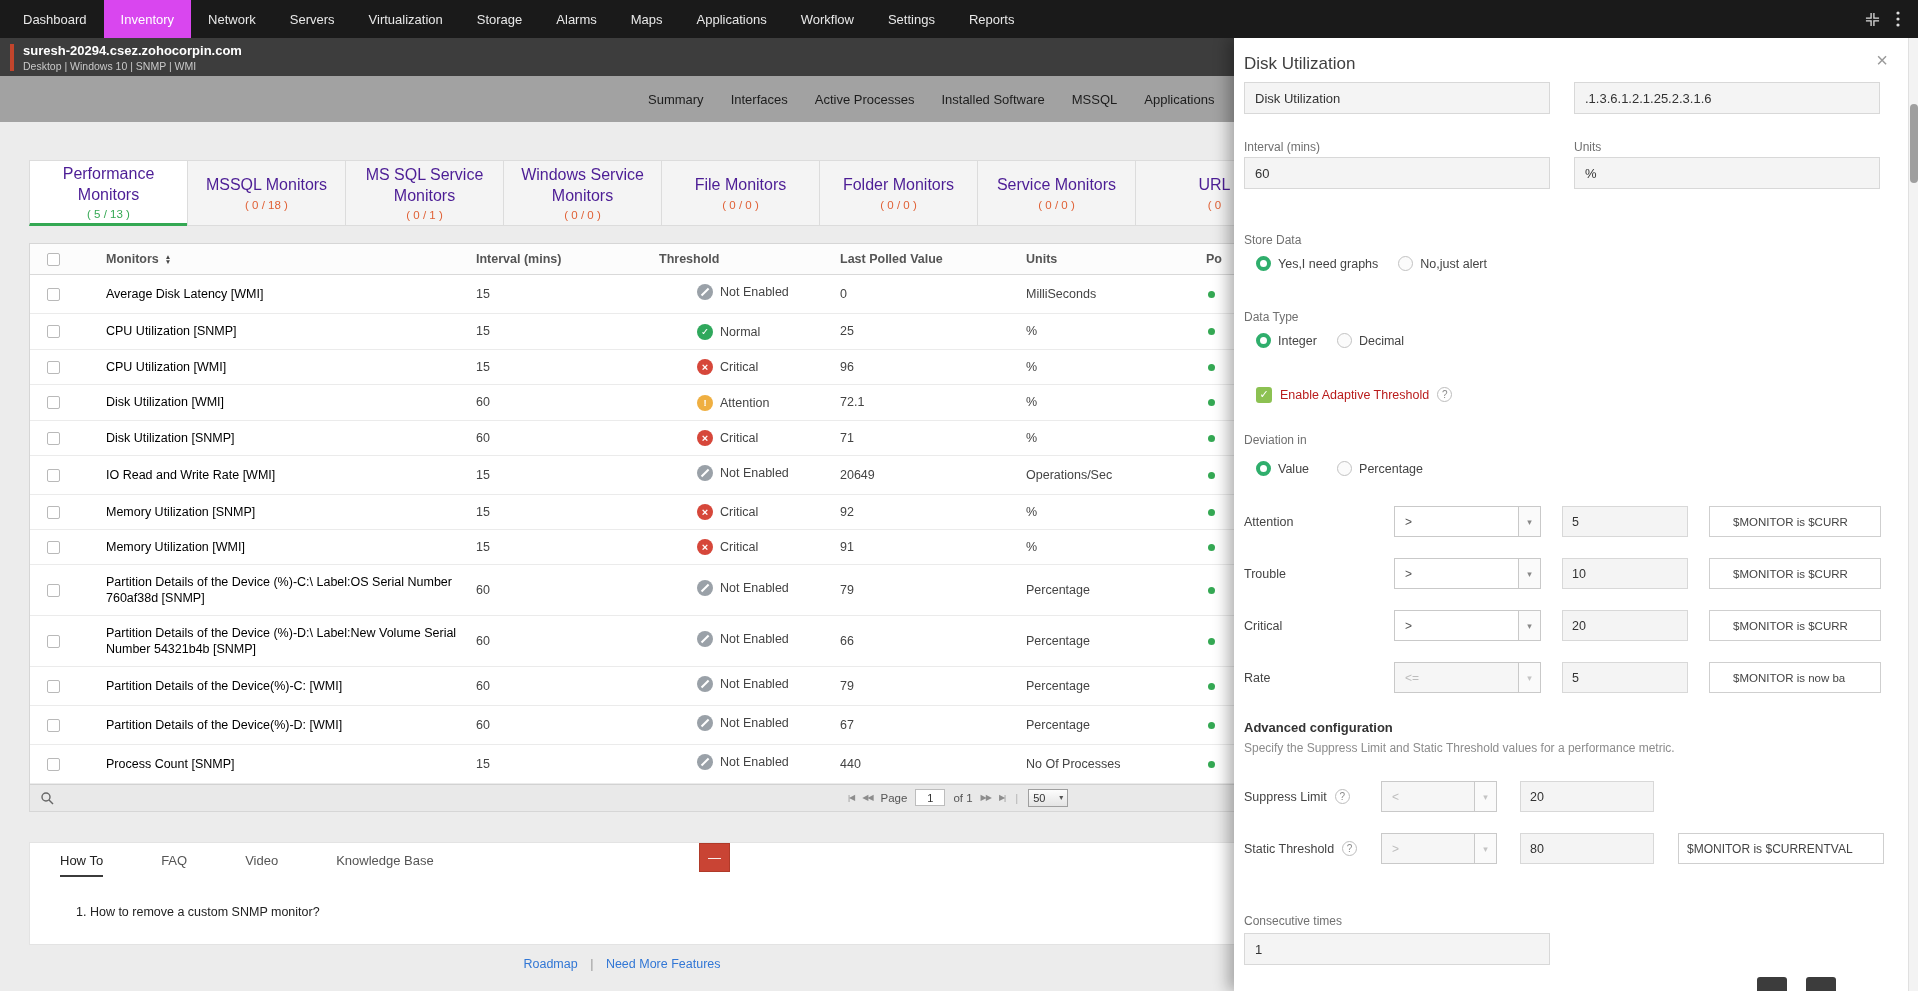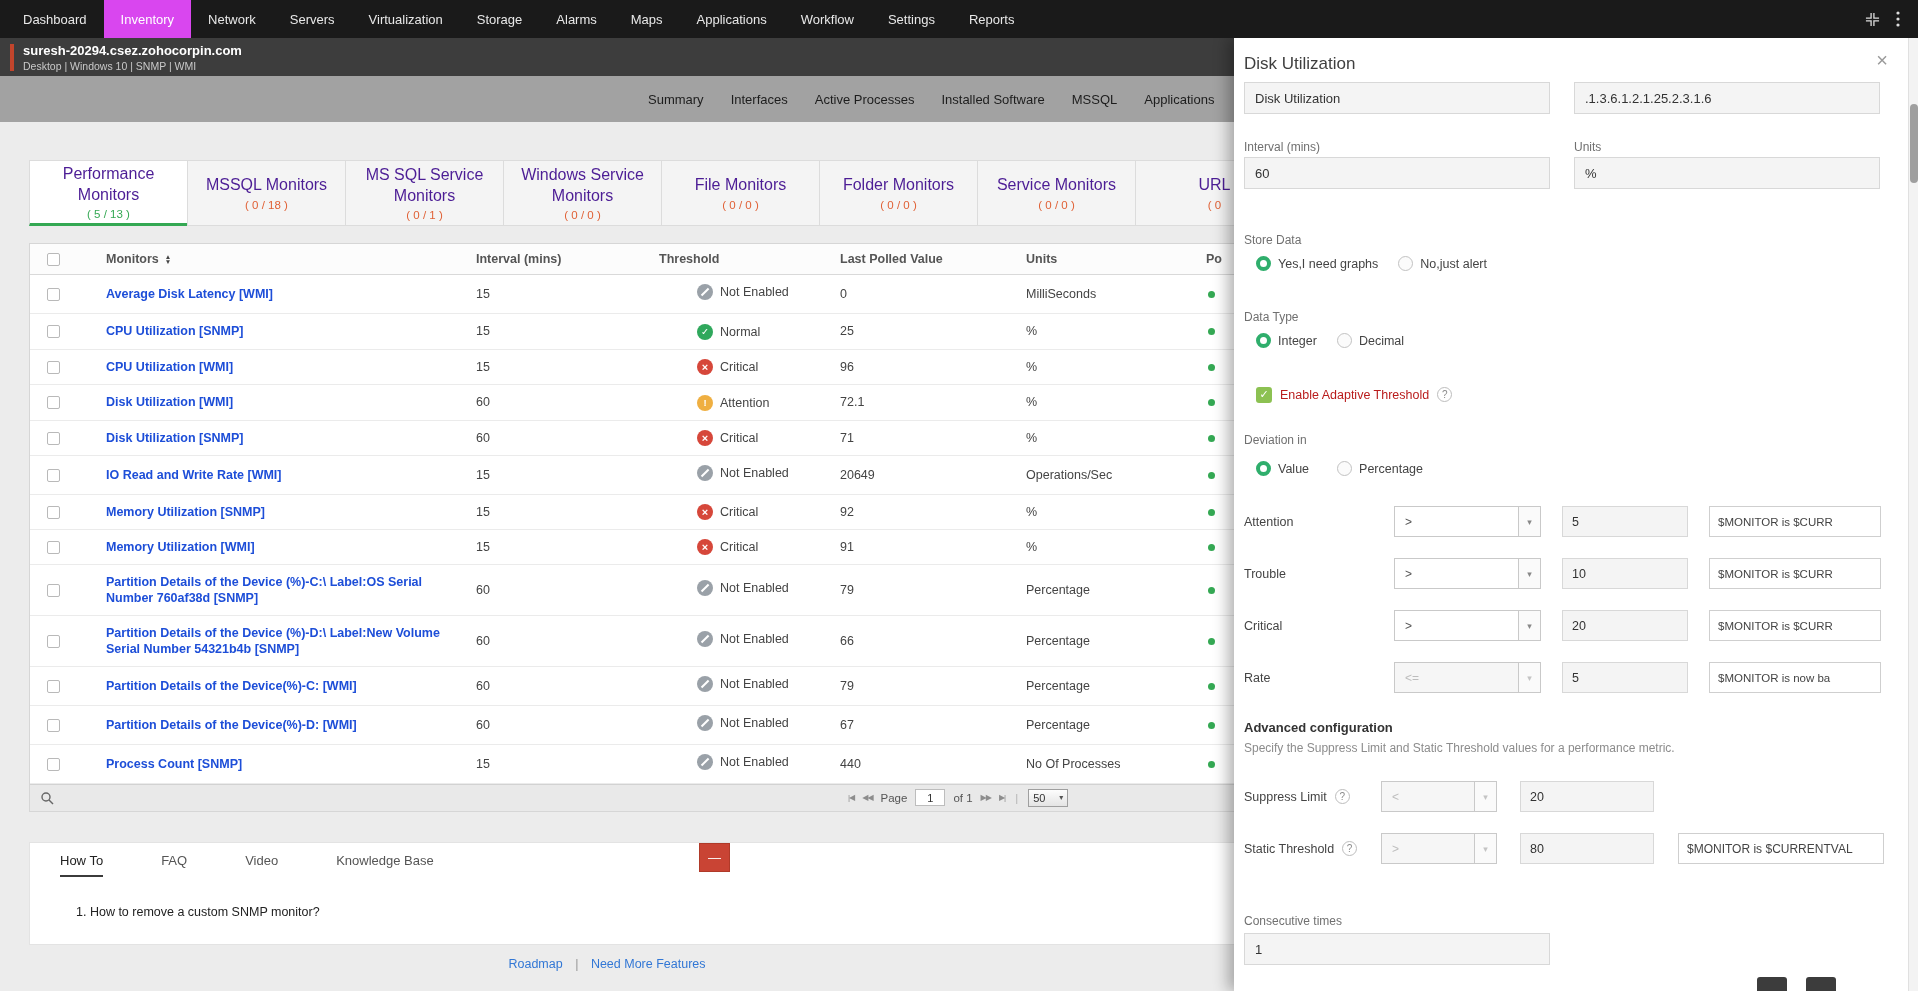--- a/index.html
+++ b/index.html
@@ -33,21 +33,21 @@
 .mtab-label{font-size:16px;color:#4c1d95;line-height:1.3;}
 .mtab-count{font-size:11.5px;margin-top:3px;color:#e06136;}
 .mtab.active .mtab-count{color:#34a853;}
 
 
 .table-card{position:absolute;top:243px;left:29px;width:1231px;background:#fff;border:1px solid #d6d6d6;z-index:2;}
 table{width:100%;border-collapse:collapse;table-layout:fixed;}
 thead th{height:30px;font-size:12.5px;color:#555;text-align:left;font-weight:700;border-bottom:1px solid #d9d9d9;background:#fcfcfc;}
 th.name-h{padding-left:18px;}
 tbody td{font-size:12.5px;color:#444;border-bottom:1px solid #ebebeb;padding:9px 0;vertical-align:middle;line-height:16px;}
-td.name-cell{padding-left:18px;color:#1d4ed8;padding-right:14px;font-weight:bold;}
+td.name-cell{padding-left:18px;color:#000000;padding-right:14px;}
 .cb-cell{padding-left:0;}
 .checkbox{display:inline-block;width:13px;height:13px;border:1px solid #b9b9b9;border-radius:2px;background:#fff;margin-left:17px;vertical-align:middle;}
 .sort-icons{display:inline-block;margin-left:6px;vertical-align:middle;}
 .sort-icons span{display:block;font-size:6.5px;line-height:5.5px;color:#444;}
 .th-wrap{display:inline-flex;align-items:center;gap:7px;margin-left:38px;}
 .status-icon{position:relative;width:16px;height:16px;border-radius:50%;display:inline-flex;align-items:center;justify-content:center;color:#fff;font-size:9.5px;font-weight:700;flex:0 0 16px;}
 .st-normal{background:#2fa85c;}
 .st-critical{background:#d6473a;font-size:11px;}
 .st-attention{background:#efaf41;}
 .st-disabled{background:#9aa1a8;}
@@ -66,21 +66,21 @@
 
 
 .help-card{position:absolute;top:842px;left:29px;width:1231px;height:103px;background:#fff;border:1px solid #e3e3e3;z-index:2;}
 .help-tabs{display:flex;gap:58px;padding:10px 0 0 30px;position:relative;}
 .help-tab{font-size:13px;color:#555;padding-bottom:7px;cursor:pointer;}
 .help-tab.active{color:#222;border-bottom:2px solid #3b3b3b;}
 .help-remove-btn{position:absolute;left:669px;top:0;width:31px;height:29px;background:#c94434;border:1px solid #b03a29;color:#fff;display:flex;align-items:center;justify-content:center;font-size:13px;cursor:pointer;}
 .help-content{position:absolute;left:46px;top:62px;font-size:12.5px;color:#222;}
 
 
-.footer-links{position:absolute;top:957px;left:0;width:1214px;text-align:center;font-size:12.5px;z-index:2;}
+.footer-links{position:absolute;top:957px;left:15px;width:1214px;text-align:center;font-size:12.5px;z-index:2;}
 .footer-link{color:#3277d5;cursor:pointer;}
 .footer-sep{color:#999;margin:0 9px;}
 
 
 .panel{position:absolute;top:38px;left:1234px;right:0;bottom:0;background:#fff;box-shadow:-6px 0 14px rgba(0,0,0,.3);z-index:100;padding:0 26px 0 10px;overflow:hidden;}
 .panel-header{padding-top:16px;height:24px;position:relative;}
 .panel-title{font-size:17px;font-weight:400;color:#3f3f3f;}
 .panel-close{position:absolute;right:4px;top:12px;font-size:20px;color:#9a9a9a;cursor:pointer;line-height:20px;}
 .two-col{display:flex;gap:24px;}
 .r1{margin-top:20px;}
@@ -104,21 +104,21 @@
 .help-badge{width:15px;height:15px;border-radius:50%;border:1px solid #bdbdbd;background:#fff;color:#8a8a8a;font-size:10px;display:inline-flex;align-items:center;justify-content:center;margin-left:8px;cursor:pointer;flex:0 0 15px;}
 #threshold-rows{margin-top:29px;}
 .t-row{display:flex;align-items:center;margin-bottom:21px;}
 .t-label{width:150px;font-size:12.5px;color:#444;}
 .psel{height:31px;background:#fff;border:1px solid #c9c9c9;display:flex;align-items:center;position:relative;font-size:12px;color:#555;padding-left:10px;cursor:pointer;}
 .t-row .psel{width:147px;}
 .psel-caret{position:absolute;right:0;top:0;width:22px;height:100%;border-left:1px solid #c9c9c9;display:flex;align-items:center;justify-content:center;color:#888;font-size:9px;background:#fafafa;}
 .psel.disabled{background:#f6f6f6;color:#bdbdbd;cursor:default;}
 .psel.disabled .psel-caret{color:#c4c4c4;}
 .t-value{width:126px;height:31px;margin-left:21px;background:#f4f4f4;border:1px solid #d8d8d8;padding:0 9px;font-size:12.5px;color:#333;}
-.t-msg{width:172px;height:31px;margin-left:21px;background:#fff;border:1px solid #cfcfcf;padding:0 8px;font-size:11.5px;color:#444;}
+.t-msg{width:172px;height:31px;margin-left:21px;background:#fff;border:1px solid #cfcfcf;padding:0 23px;font-size:11.5px;color:#444;}
 .adv-title{margin-top:27px;font-size:13px;font-weight:700;color:#333;}
 .adv-sub{margin-top:6px;font-size:12px;color:#8c8c8c;}
 #advanced-rows{margin-top:26px;}
 .a-row{display:flex;align-items:center;margin-bottom:21px;}
 .a-label{width:137px;display:flex;align-items:center;}
 .a-label-text{font-size:12.5px;color:#444;}
 .a-row .psel{width:116px;}
 .a-value{width:134px;height:31px;margin-left:23px;background:#f4f4f4;border:1px solid #d8d8d8;padding:0 9px;font-size:12.5px;color:#333;}
 .a-msg{width:206px;height:31px;margin-left:24px;background:#fff;border:1px solid #cfcfcf;padding:0 8px;font-size:12px;color:#444;}
 .gl-consec{margin-top:50px;}

